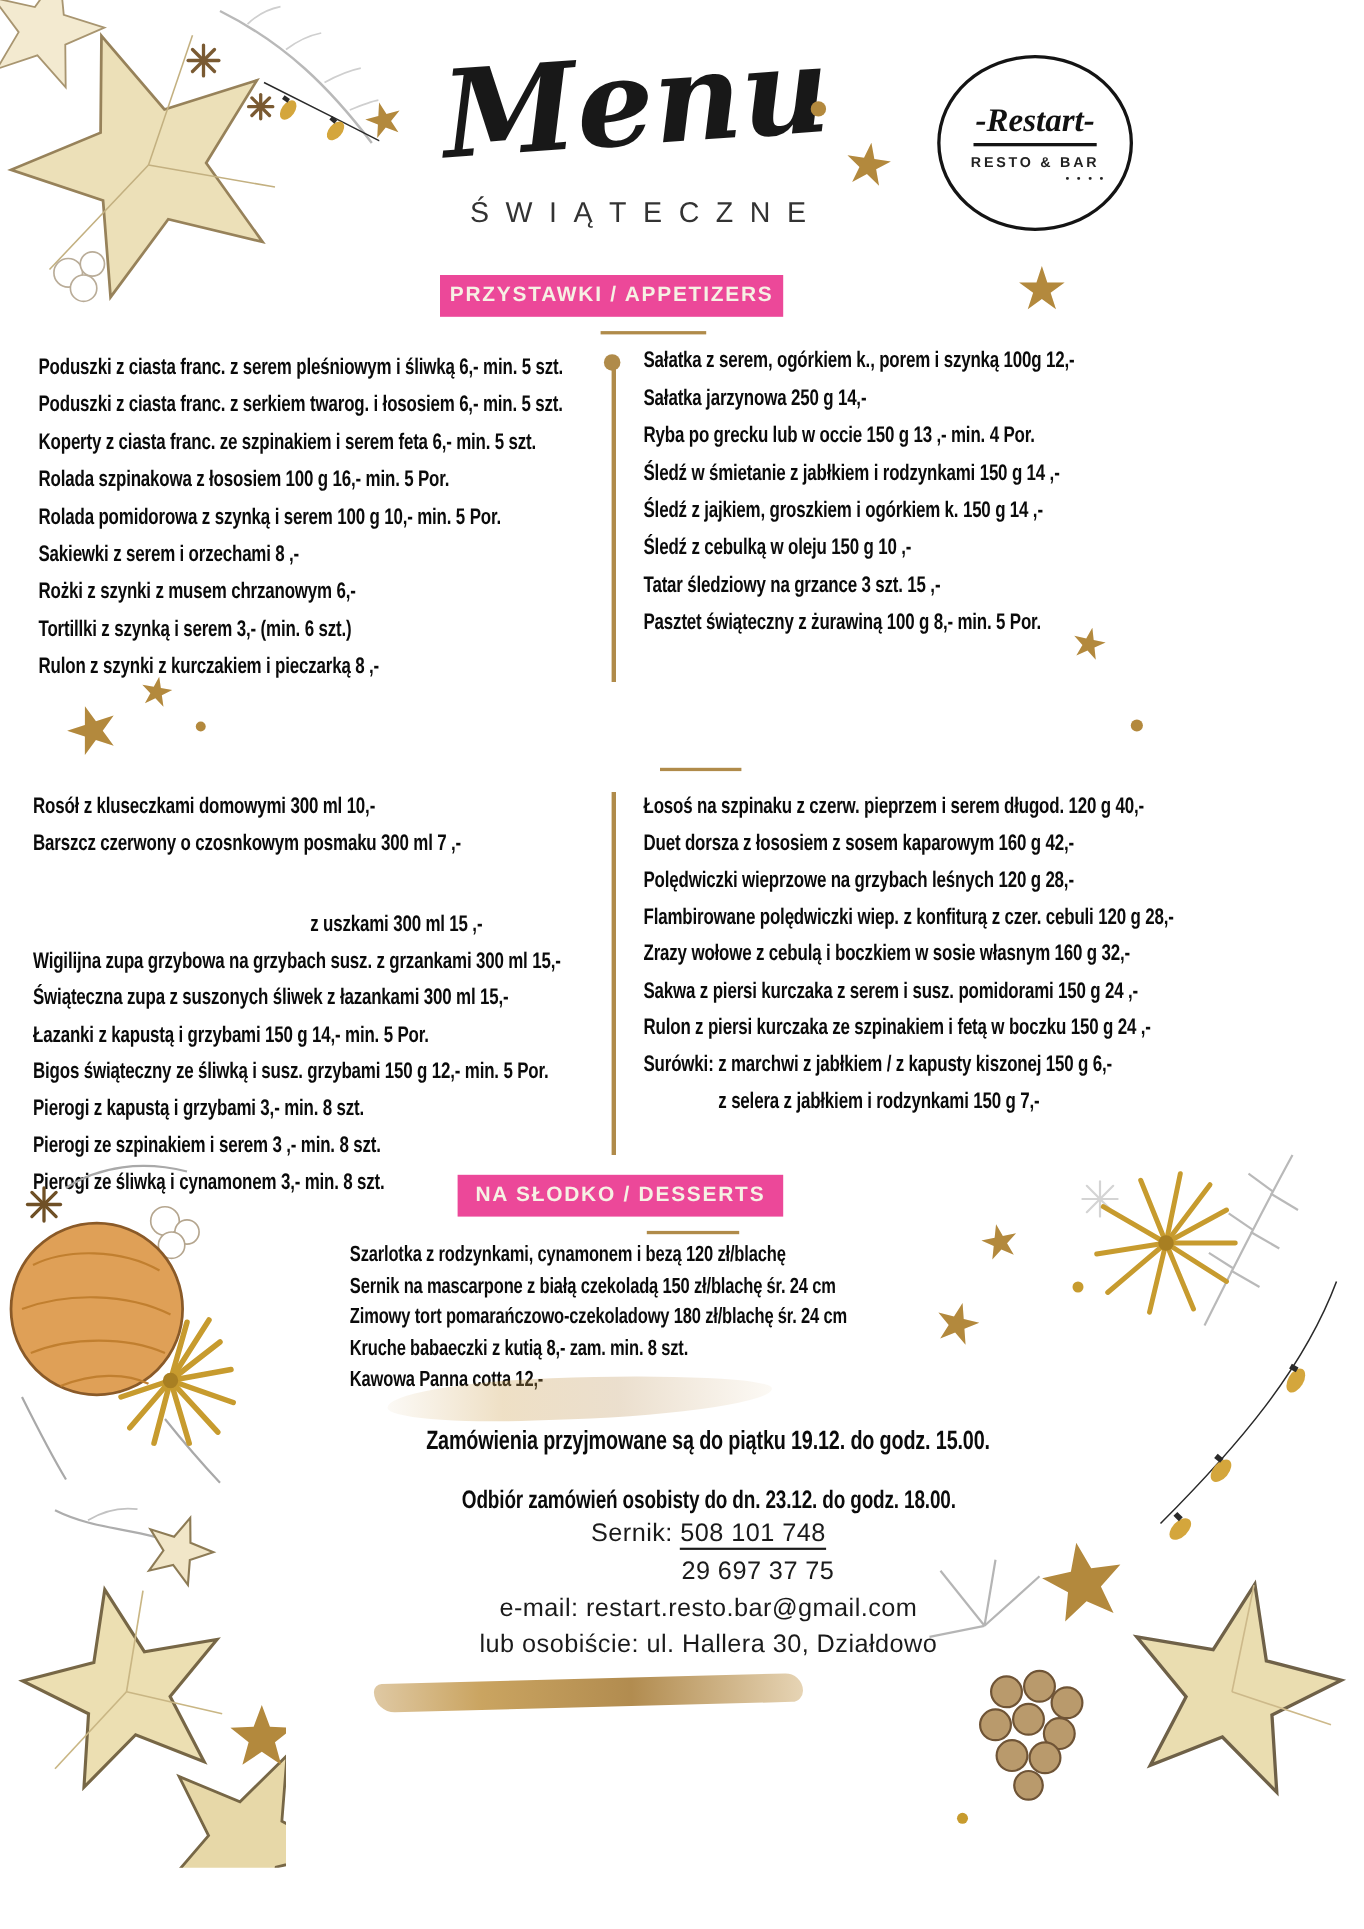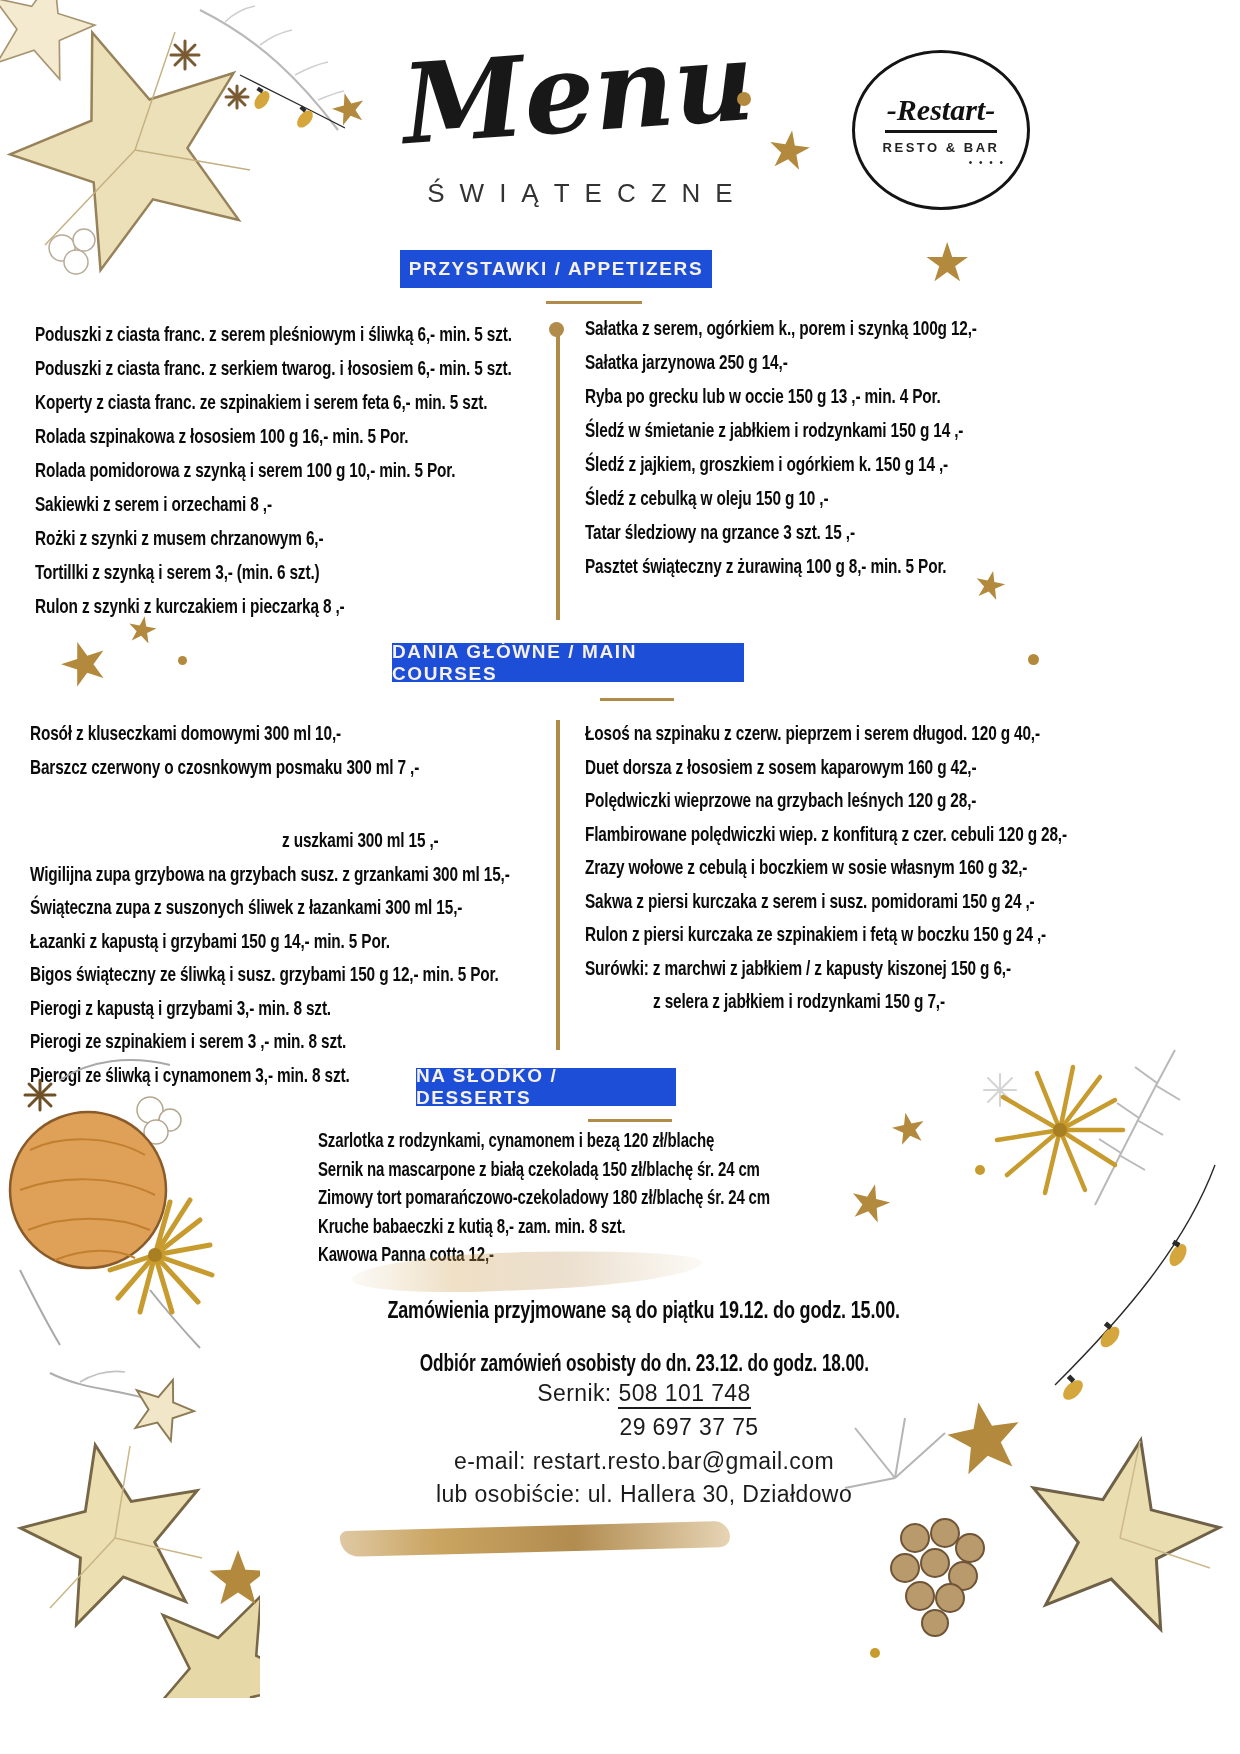--- a/index.html
+++ b/index.html
@@ -8,21 +8,21 @@
   .abs{position:absolute;}
   
   .cond{display:inline-block;font-weight:700;letter-spacing:-0.2px;
         transform:scaleX(0.75);transform-origin:left center;white-space:nowrap;}
   .col{position:absolute;}
   .col .item{line-height:34px;height:34px;font-size:20.5px;}
   .col.tight .item{line-height:33.5px;height:33.5px;font-size:20.5px;}
   .col.dess .item{line-height:28.5px;height:28.5px;font-size:20px;}
   .ind-uszka{padding-left:252px;margin-top:40px;}
   .ind-selera{padding-left:68px;}
-  .banner{position:absolute;background:#1d4ed8;color:#f6f1e4;display:flex;align-items:center;
+  .banner{position:absolute;background:#ec4899;color:#f6f1e4;display:flex;align-items:center;
           justify-content:center;font-size:19px;font-weight:700;letter-spacing:1.6px;}
   .banner-line{position:absolute;background:#b08b4a;height:3px;}
   .vline{position:absolute;width:4px;background:#b08b4a;}
   .vdot{position:absolute;background:#b08b4a;border-radius:50%;}
   .gstar{position:absolute;color:#b3893d;font-family:"DejaVu Sans",sans-serif;line-height:1;}
   .gdot{position:absolute;background:#b3893d;border-radius:50%;}
   #menu-script{position:absolute;left:388px;top:28px;width:380px;text-align:center;
                font-family:"DejaVu Serif",serif;font-style:italic;font-weight:700;
                font-size:110px;transform:rotate(-4deg);color:#181818;}
   #subtitle{position:absolute;left:330px;top:178px;width:500px;text-align:center;
@@ -146,21 +146,20 @@
     <div class="item"><span class="cond">Sałatka z serem, ogórkiem k., porem i szynką 100g 12,-</span></div>
     <div class="item"><span class="cond">Sałatka jarzynowa 250 g 14,-</span></div>
     <div class="item"><span class="cond">Ryba po grecku  lub w occie 150 g 13 ,- min. 4 Por.</span></div>
     <div class="item"><span class="cond">Śledź w śmietanie z jabłkiem i rodzynkami 150 g 14 ,-</span></div>
     <div class="item"><span class="cond">Śledź z jajkiem, groszkiem i ogórkiem k. 150 g 14 ,-</span></div>
     <div class="item"><span class="cond">Śledź z cebulką w oleju 150 g 10 ,-</span></div>
     <div class="item"><span class="cond">Tatar śledziowy na grzance 3 szt. 15 ,-</span></div>
     <div class="item"><span class="cond">Pasztet świąteczny z  żurawiną 100 g 8,- min. 5 Por.</span></div>
   </div>
 
-  <div class="banner" style="left:392px;top:643px;width:352px;height:39px">DANIA GŁÓWNE / MAIN COURSES</div>
   <div class="banner-line" style="left:600px;top:698px;width:74px"></div>
 
   <div class="col tight" style="left:30px;top:716px">
     <div class="item"><span class="cond">Rosół z kluseczkami domowymi 300 ml 10,-</span></div>
     <div class="item"><span class="cond">Barszcz czerwony o czosnkowym posmaku 300 ml 7 ,-</span></div>
     <div class="item ind-uszka"><span class="cond">z uszkami 300 ml 15 ,-</span></div>
     <div class="item"><span class="cond">Wigilijna zupa grzybowa na grzybach susz. z grzankami 300 ml 15,-</span></div>
     <div class="item"><span class="cond">Świąteczna zupa z suszonych śliwek z łazankami 300 ml 15,-</span></div>
     <div class="item"><span class="cond">Łazanki z kapustą i grzybami 150 g  14,- min. 5 Por.</span></div>
     <div class="item"><span class="cond">Bigos świąteczny ze śliwką i susz. grzybami 150 g 12,- min. 5 Por.</span></div>
@@ -176,21 +175,21 @@
     <div class="item"><span class="cond">Duet dorsza z łososiem z sosem kaparowym 160 g 42,-</span></div>
     <div class="item"><span class="cond">Polędwiczki wieprzowe na grzybach leśnych 120 g 28,-</span></div>
     <div class="item"><span class="cond">Flambirowane polędwiczki wiep. z konfiturą z czer. cebuli 120 g 28,-</span></div>
     <div class="item"><span class="cond">Zrazy wołowe z cebulą i boczkiem w sosie własnym 160 g 32,-</span></div>
     <div class="item"><span class="cond">Sakwa z piersi kurczaka z serem i susz. pomidorami 150 g 24 ,-</span></div>
     <div class="item"><span class="cond">Rulon z piersi kurczaka ze szpinakiem i fetą w boczku 150 g 24 ,-</span></div>
     <div class="item"><span class="cond">Surówki: z marchwi z jabłkiem / z kapusty kiszonej 150 g 6,-</span></div>
     <div class="item ind-selera"><span class="cond">z selera z jabłkiem i rodzynkami 150 g 7,-</span></div>
   </div>
 
-  <div class="banner" style="left:416px;top:1068px;width:260px;height:38px">NA SŁODKO / DESSERTS</div>
+  <div class="banner" style="left:416px;top:1068px;width:296px;height:38px">NA SŁODKO / DESSERTS</div>
   <div class="banner-line" style="left:588px;top:1119px;width:84px"></div>
 
   <div class="col dess" style="left:318px;top:1126px">
     <div class="item"><span class="cond">Szarlotka z rodzynkami, cynamonem i bezą 120 zł/blachę</span></div>
     <div class="item"><span class="cond">Sernik na mascarpone z białą czekoladą 150 zł/blachę śr. 24 cm</span></div>
     <div class="item"><span class="cond">Zimowy tort pomarańczowo-czekoladowy 180 zł/blachę śr. 24 cm</span></div>
     <div class="item"><span class="cond">Kruche babaeczki z kutią 8,-  zam. min. 8 szt.</span></div>
     <div class="item"><span class="cond">Kawowa Panna cotta  12,-</span></div>
   </div>
 

